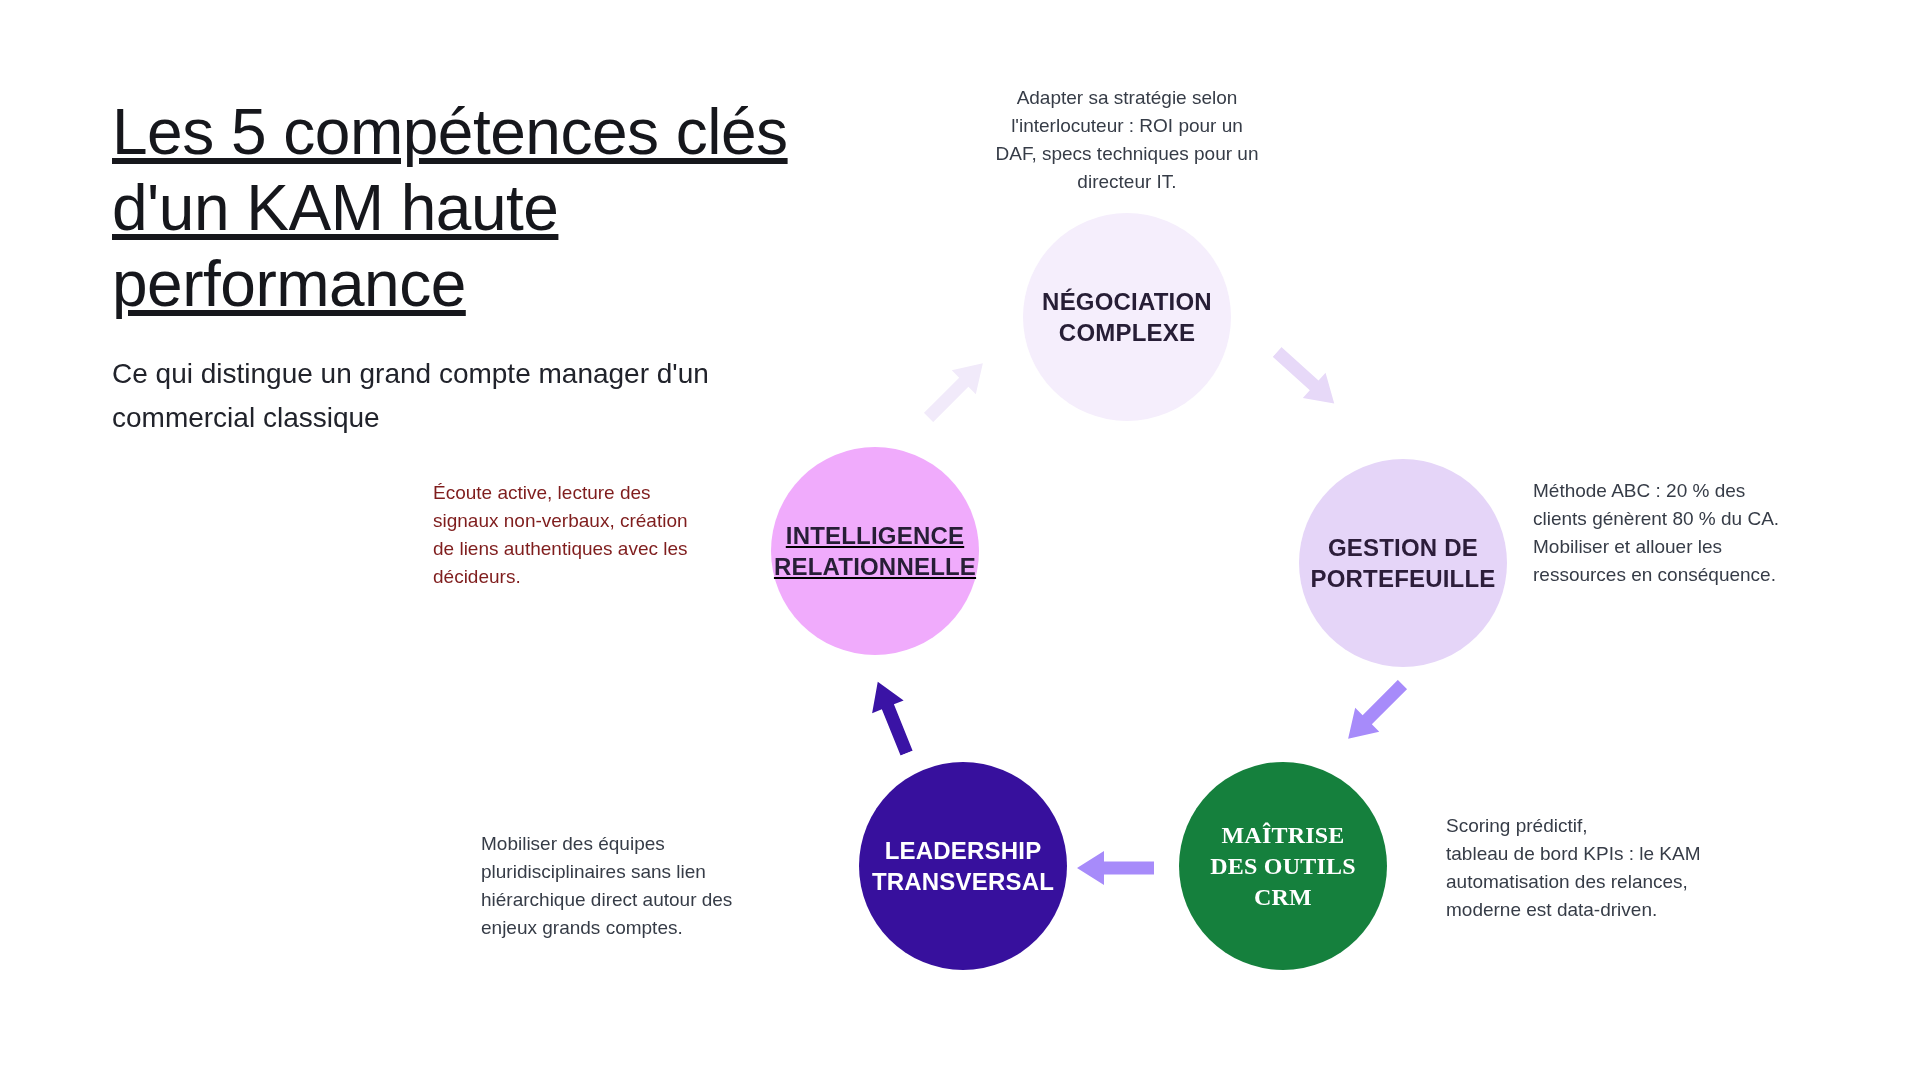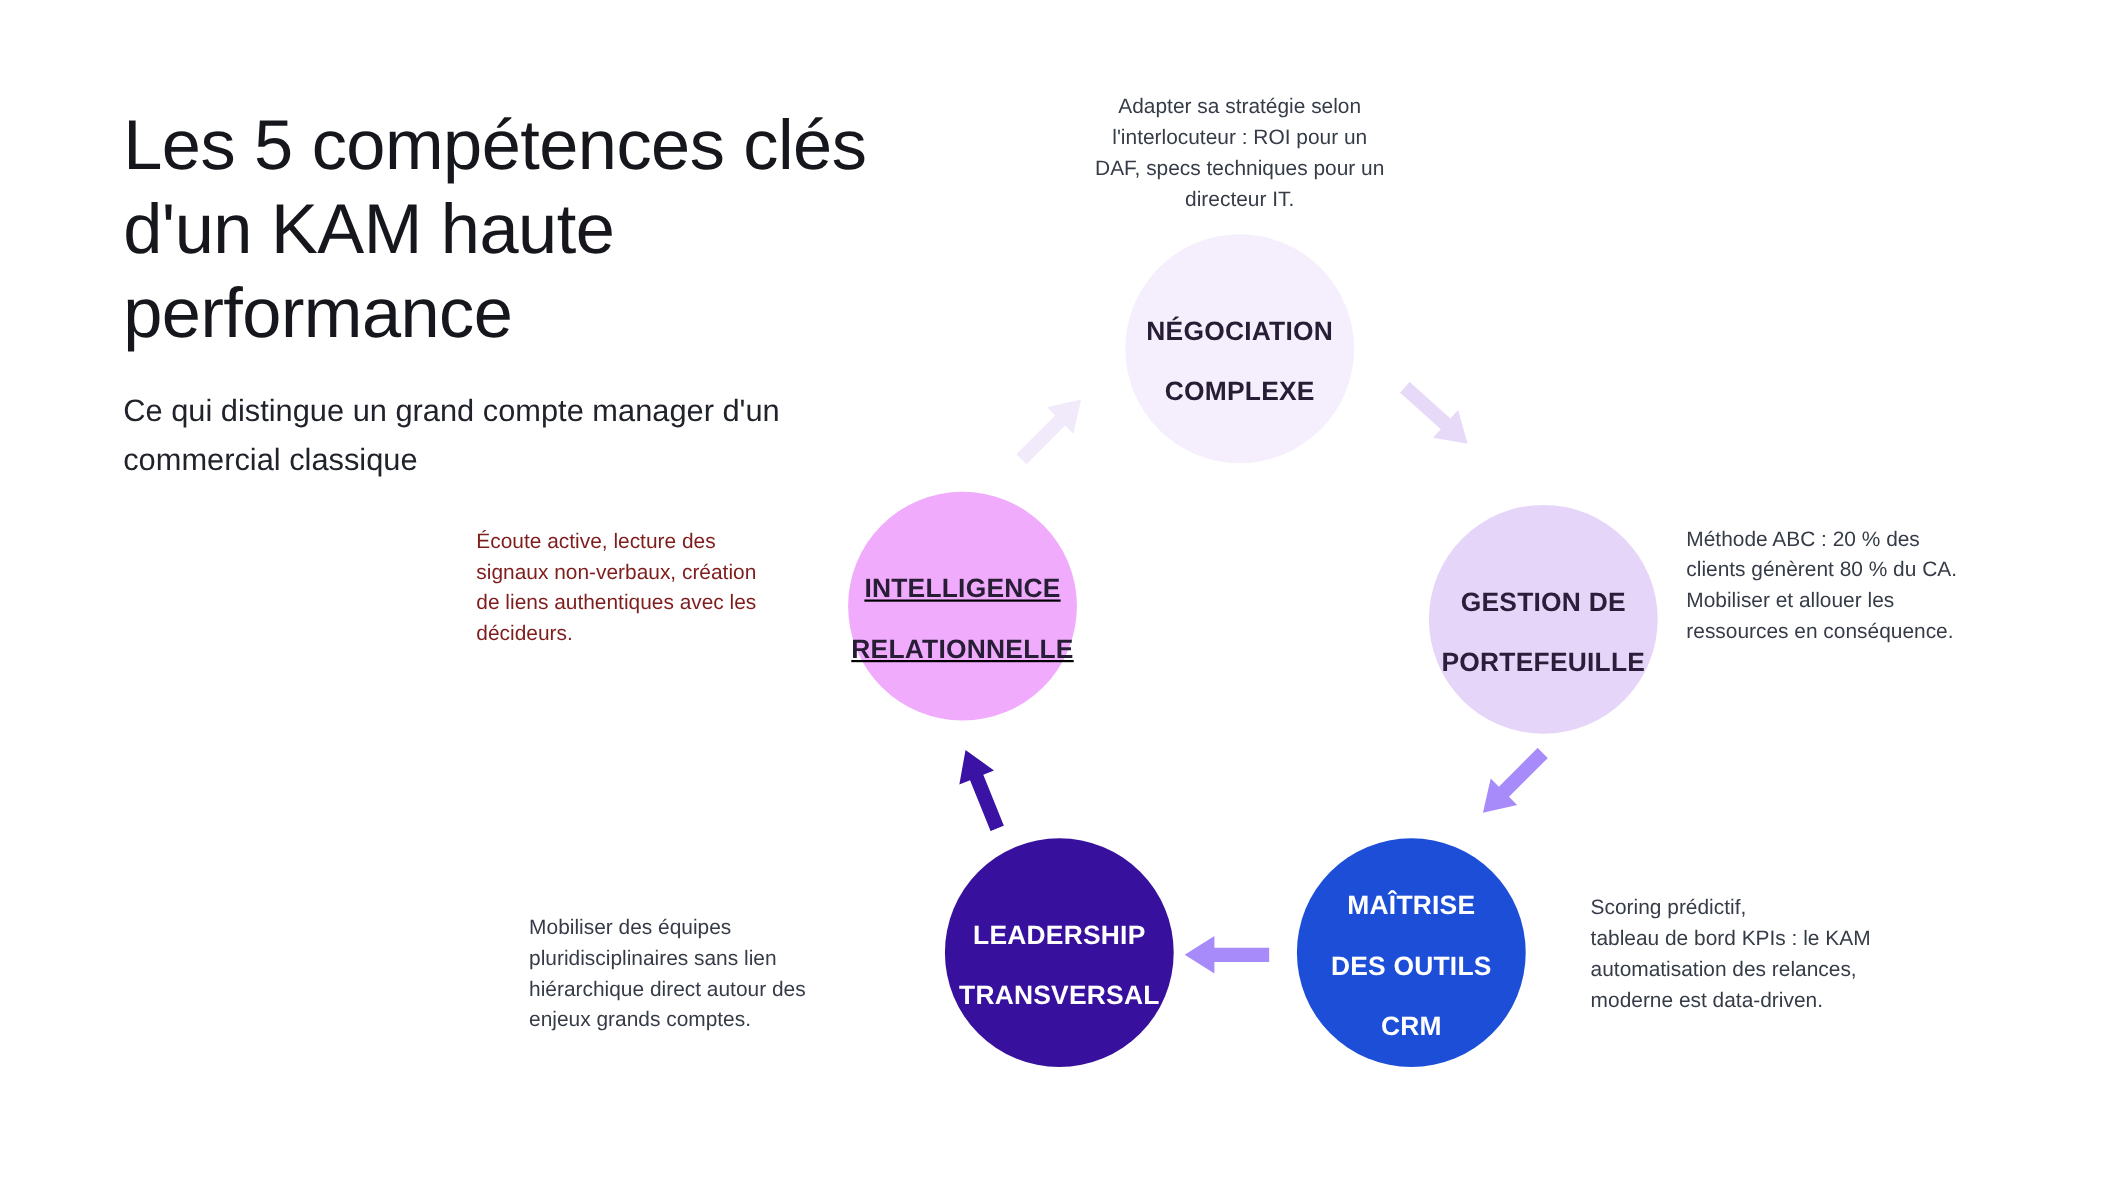--- a/index.html
+++ b/index.html
@@ -21,21 +21,21 @@
     position: absolute;
     left: 112px;
     top: 94px;
     margin: 0;
     font-size: 64px;
     line-height: 76px;
     font-weight: 500;
     letter-spacing: -0.5px;
     color: #16171c;
   }
-  .title span { display: block; }
+  .title span { display: block; text-decoration: underline; }
 
   .subtitle {
     position: absolute;
     left: 112px;
     top: 352px;
     margin: 0;
     font-size: 28px;
     line-height: 44px;
     font-weight: 400;
     color: #21232b;
@@ -52,21 +52,21 @@
     align-items: center;
     justify-content: center;
     text-align: center;
   }
   .circle .label {
     font-size: 24px;
     font-weight: 700;
     line-height: 31px;
     letter-spacing: 0.2px;
   }
-  .circle .label span { display: block; margin-top: 24px; }
+  .circle .label span { display: block; }
 
   .circle-negociation  { left: 1023px; top: 213px; }
   .circle-gestion      { left: 1299px; top: 459px; }
   .circle-crm          { left: 1179px; top: 762px; }
   .circle-leadership   { left: 859px;  top: 762px; }
   .circle-intelligence { left: 771px;  top: 447px; }
 
   
   .desc {
     position: absolute;
@@ -130,21 +130,21 @@
       <span>PORTEFEUILLE</span>
     </div>
   </div>
   <div class="desc desc-gestion" style="color: rgb(54, 60, 71);">
     <div>Méthode ABC : 20 % des</div>
     <div>clients génèrent 80 % du CA.</div>
     <div>Mobiliser et allouer les</div>
     <div>ressources en conséquence.</div>
   </div>
 
-  <div class="circle circle-crm" style="background: #1d4ed8;">
+  <div class="circle circle-crm" style="background: #15803d; font-family: Liberation Serif, serif;">
     <div class="label" style="color: rgb(255, 255, 255);">
       <span>MAÎTRISE</span>
       <span>DES OUTILS</span>
       <span>CRM</span>
     </div>
   </div>
   <div class="desc desc-crm" style="color: rgb(54, 60, 71);">
     <div>Scoring prédictif,</div>
     <div>tableau de bord KPIs : le KAM</div>
     <div>automatisation des relances,</div>

